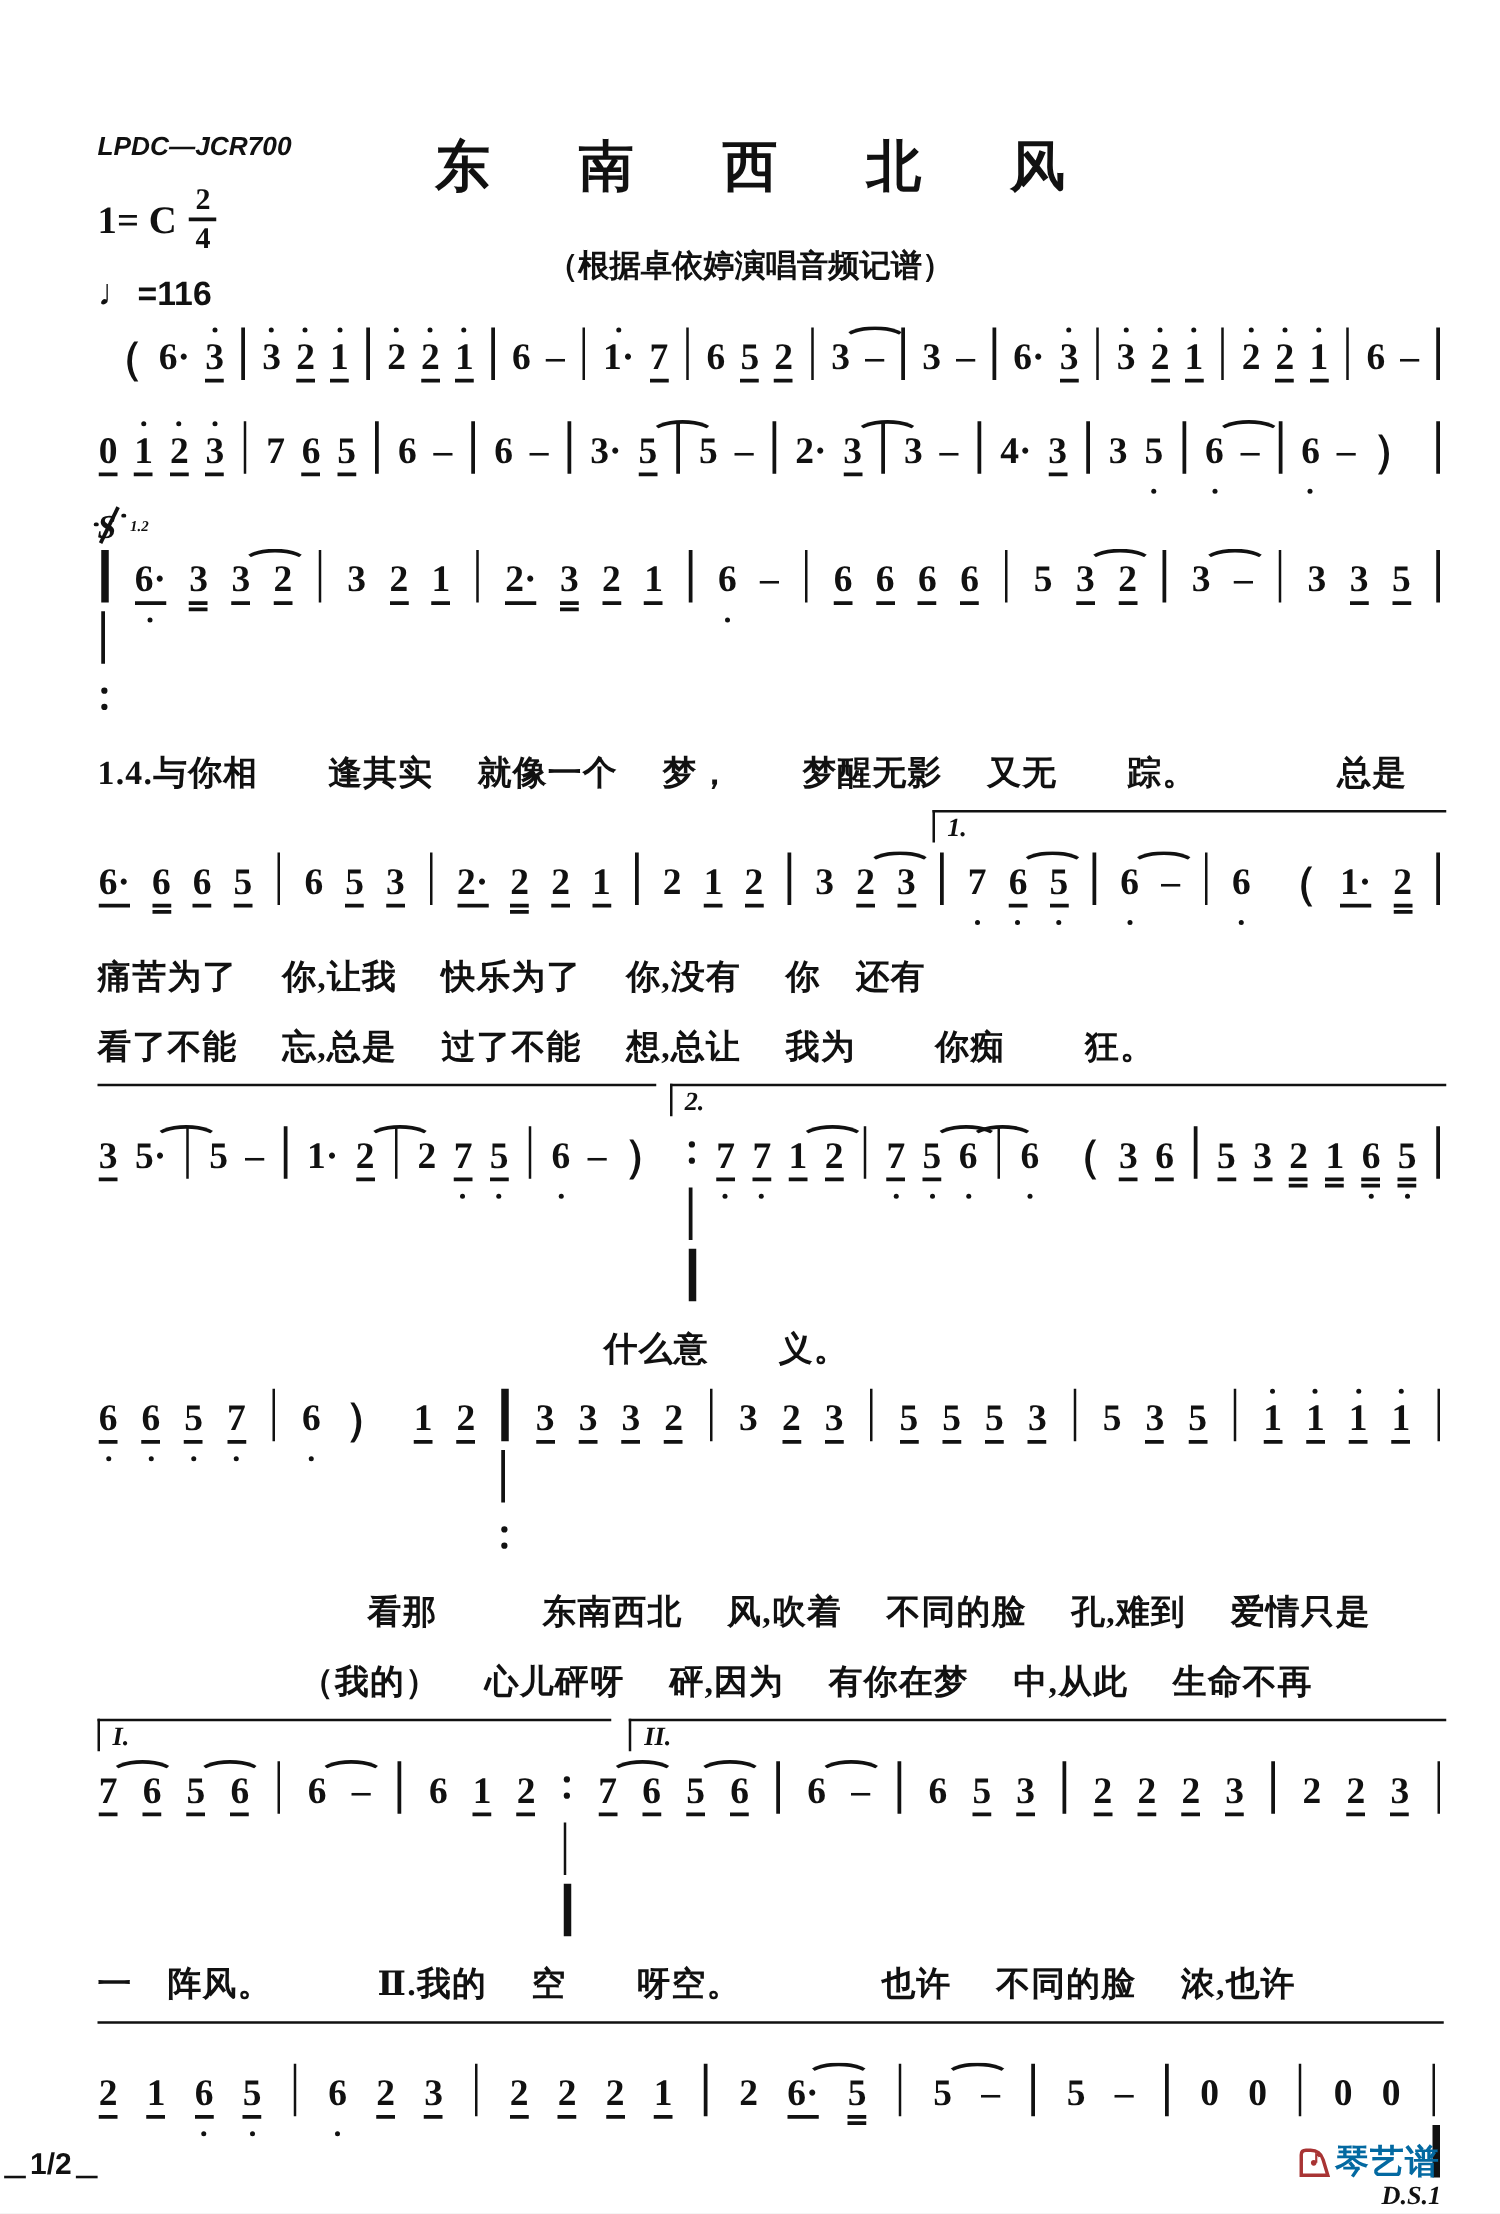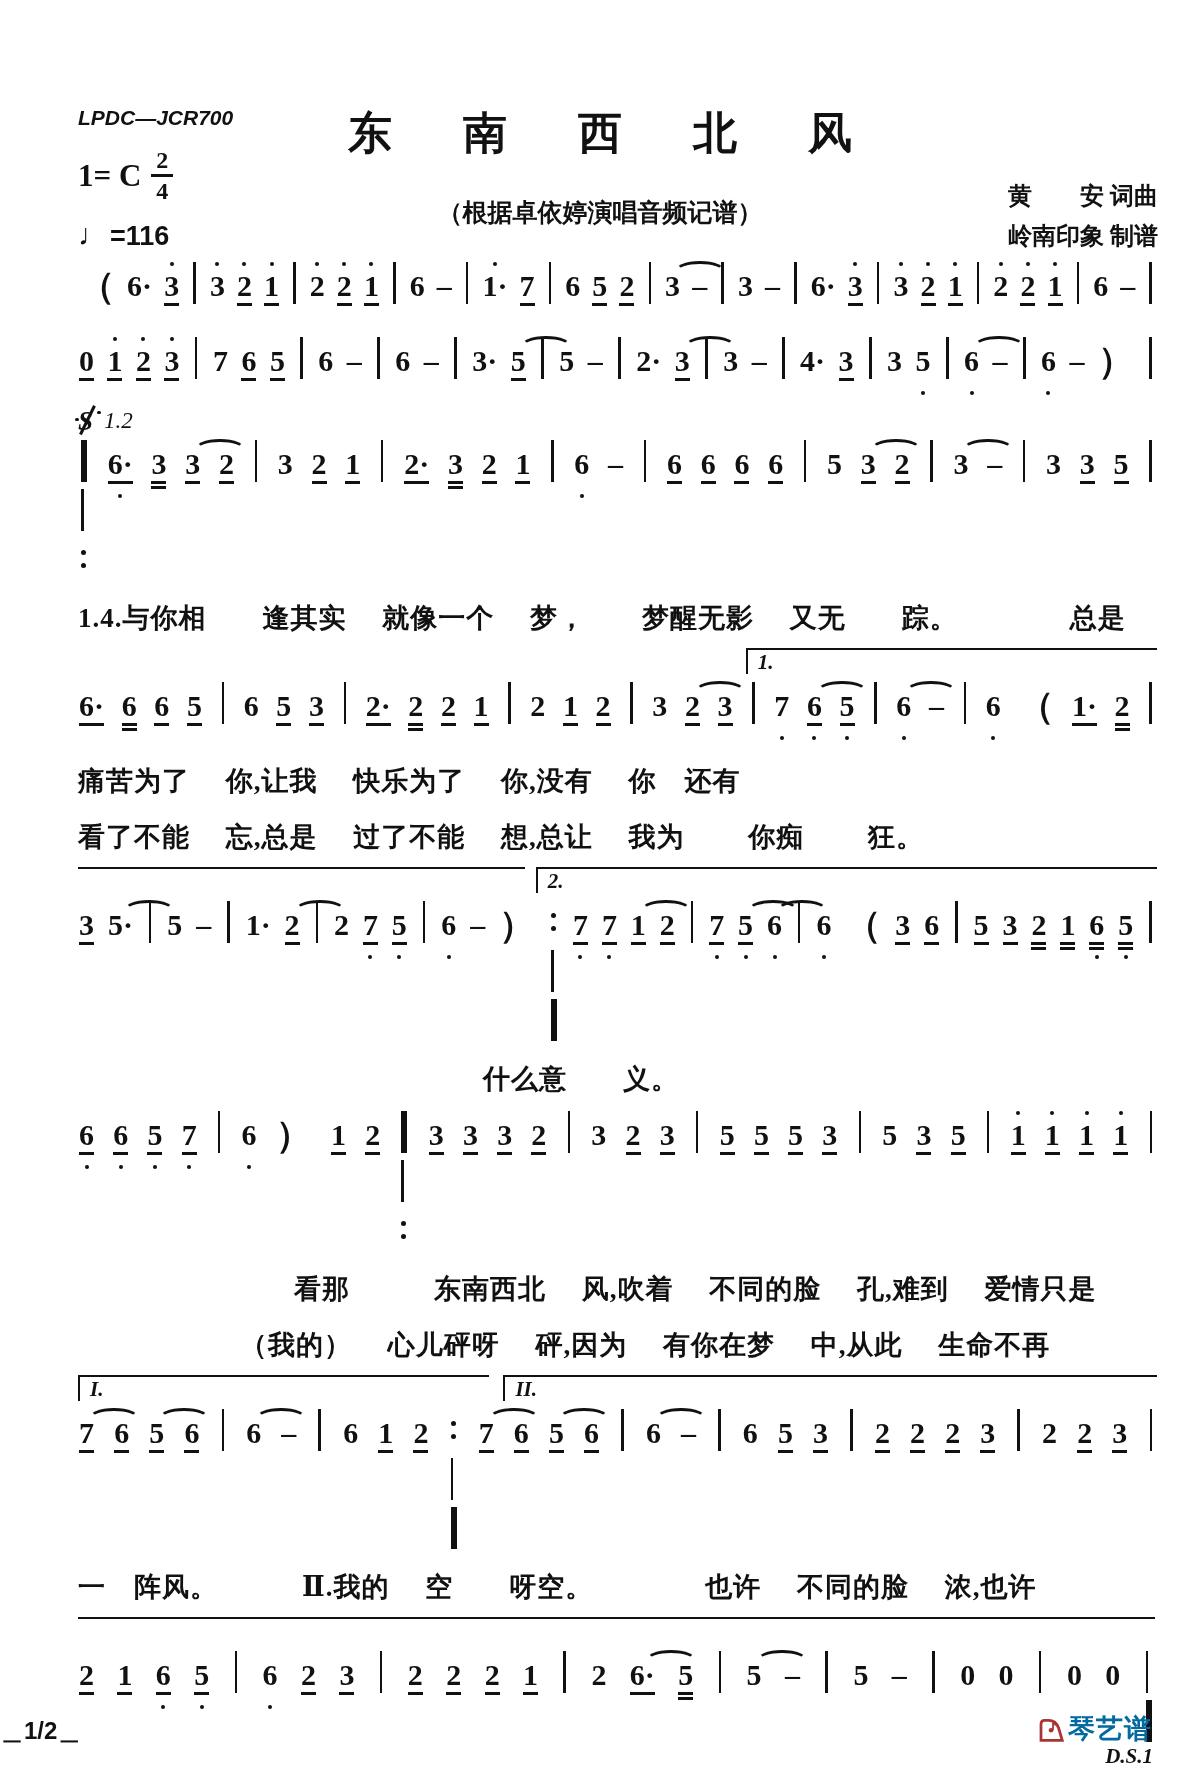--- a/index.html
+++ b/index.html
@@ -42,21 +42,21 @@
   .volta{position:absolute;top:2px;height:24px;border-top:2.5px solid #111;}
   .volta.tl{border-left:2.5px solid #111;}
   .volta .vlab{font-style:italic;font-weight:bold;font-size:21px;margin-left:10px;position:relative;top:0px;}
   .ds{text-align:right;font-style:italic;font-weight:bold;font-size:21px;margin:2px 2px 0 0;font-family:Liberation Serif, serif;}
   .lyric{font-size:27px;font-weight:bold;letter-spacing:1px;margin:20px 0 2px 0;white-space:pre-wrap;}
   .segrow{height:30px;margin:8px 0 -10px 0;display:flex;align-items:center;}
   .segno{position:relative;display:inline-block;width:20px;font-size:27px;font-weight:bold;font-style:italic;}
   .segno::after{content:"";position:absolute;left:8px;top:-2px;width:2.5px;height:32px;background:#111;transform:rotate(26deg);}
   .segno::before{content:"";position:absolute;width:3.5px;height:3.5px;border-radius:50%;background:#111;
                  left:-3px;top:12px;box-shadow:22px -7px 0 #111;}
-  .seglab{font-style:italic;font-weight:normal;font-size:23px;margin-left:6px;}
+  .seglab{font-style:italic;font-weight:bold;font-size:12px;margin-left:6px;}
   
   .footer{position:absolute;left:0;right:0;bottom:14px;height:50px;}
   .pageno{position:absolute;left:0;right:0;font-size:24px;font-weight:bold;top:8px;
           font-family:"Liberation Sans","DejaVu Sans",sans-serif;}
   .logo{position:absolute;right:48px;top:4px;display:flex;align-items:center;gap:2px;}
   .logo .ltext{font-size:27px;font-weight:bold;letter-spacing:1px;}
 </style>
 </head>
 <body>
 
@@ -69,24 +69,20 @@
       <span class="frac">
         <span>2</span>
         <span class="fline"></span>
         <span>4</span>
       </span>
     </div>
     <div class="tempo">
       <span class="qnote">♩</span><span>=116</span>
     </div>
     <div class="subtitle">（根据卓依婷演唱音频记谱）</div>
-    <div class="credits">
-      <div>黄　　安 词曲</div>
-      <div>岭南印象 制谱</div>
-    </div>
   </div>
 
   <div id="score">
       <div class="mblk">
         <div class="mline">
           <span class="tok paren">
             <span class="td"></span>
             <span class="num">（</span>
             <span class="ulwrap"></span>
             <span class="bd"></span>

